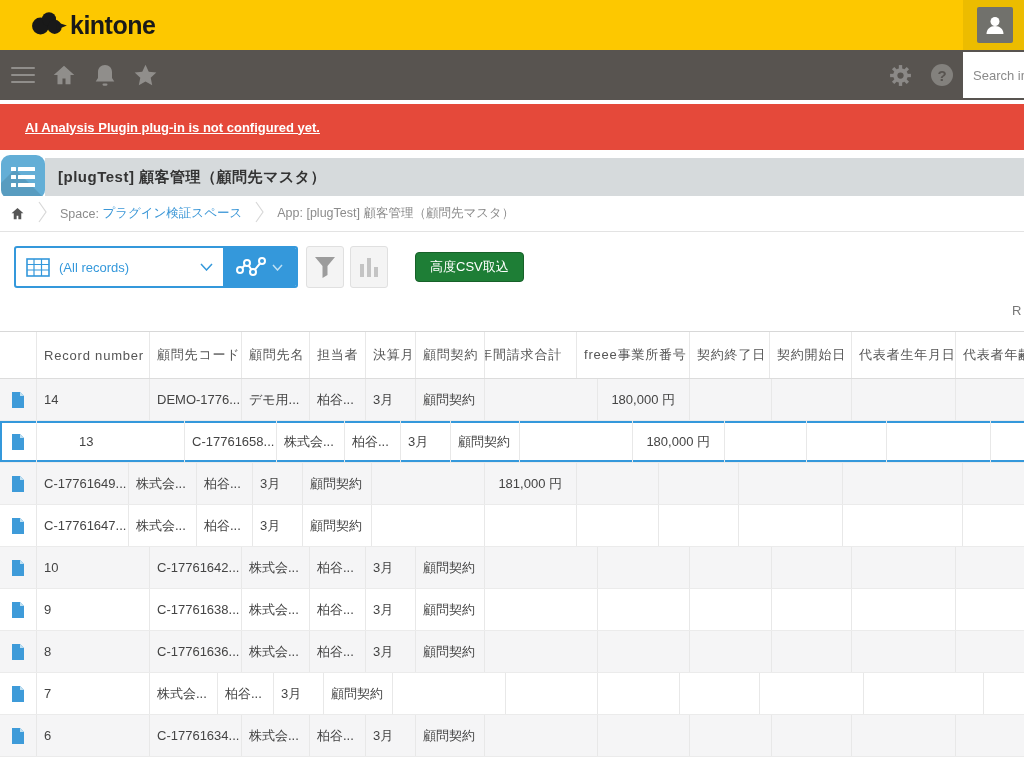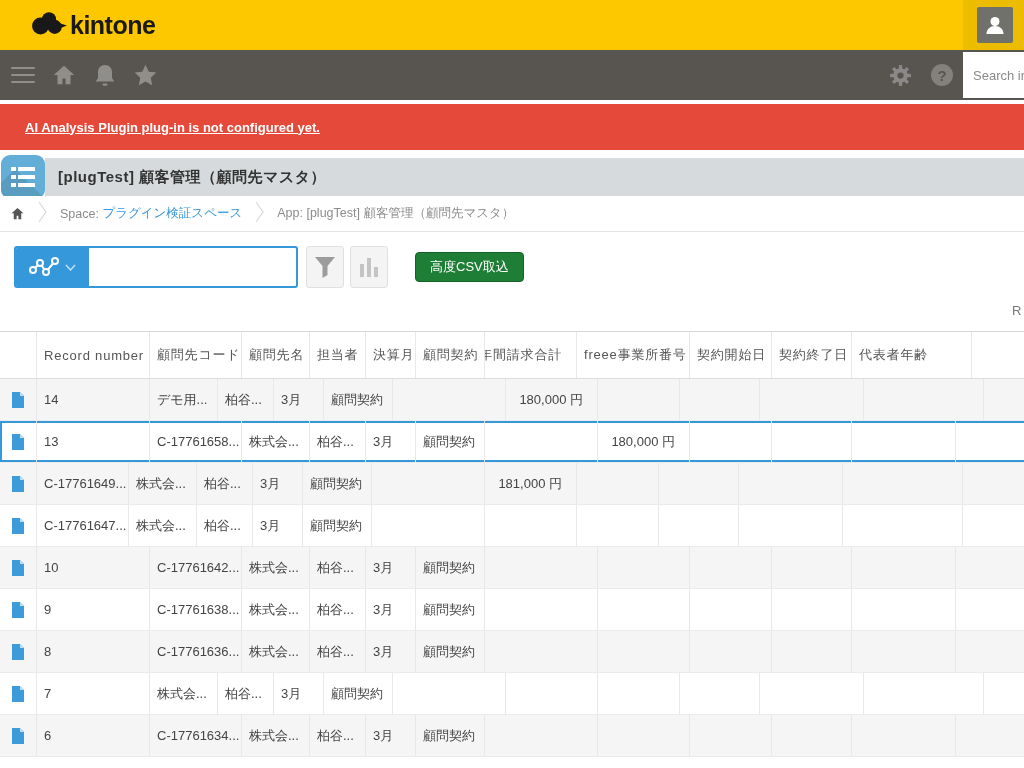--- a/index.html
+++ b/index.html
@@ -174,20 +174,35 @@
     <span class="bc-sep">
       <svg width="9" height="22" viewBox="0 0 9 22">
           <polyline points="1,1 8,11 1,21" fill="none" stroke="#d8d8d8" stroke-width="1.2"></polyline>
         </svg>
     </span>
     <span>App: [plugTest] 顧客管理（顧問先マスタ）</span>
   </div>
 
   <div class="toolbar">
     <div class="view-selector">
+      <div class="vs-white">
+        <svg class="vs-grid-icon" width="24" height="19" viewBox="0 0 24 19">
+          <rect x="1" y="1" width="22" height="17" fill="none" stroke="#3498db" stroke-width="1.6"></rect>
+          <line x1="1" y1="6.5" x2="23" y2="6.5" stroke="#3498db" stroke-width="1.2"></line>
+          <line x1="1" y1="12" x2="23" y2="12" stroke="#3498db" stroke-width="1.2"></line>
+          <line x1="8" y1="1" x2="8" y2="18" stroke="#3498db" stroke-width="1.2"></line>
+          <line x1="15.5" y1="1" x2="15.5" y2="18" stroke="#3498db" stroke-width="1.2"></line>
+        </svg>
+        <span class="vs-label">(All records)</span>
+        <span class="vs-chevron">
+          <svg width="13" height="8" viewBox="0 0 13 8">
+              <polyline points="1,1 6.5,7 12,1" fill="none" stroke="#3498db" stroke-width="1.5"></polyline>
+            </svg>
+        </span>
+      </div>
       <div class="vs-blue">
         <svg width="30" height="24" viewBox="0 0 30 24">
           <polyline points="4,15 11,8 17,17 26,6" fill="none" stroke="#fff" stroke-width="2"></polyline>
           <circle cx="4" cy="15" r="3" fill="#3498db" stroke="#fff" stroke-width="2"></circle>
           <circle cx="11" cy="8" r="3" fill="#3498db" stroke="#fff" stroke-width="2"></circle>
           <circle cx="17" cy="17" r="3" fill="#3498db" stroke="#fff" stroke-width="2"></circle>
           <circle cx="26" cy="6" r="3" fill="#3498db" stroke="#fff" stroke-width="2"></circle>
         </svg>
         <svg width="11" height="7" viewBox="0 0 11 7">
             <polyline points="1,1 5.5,6 10,1" fill="none" stroke="#bfe0f4" stroke-width="1.5"></polyline>
@@ -217,52 +232,54 @@
     <div class="thead-row">
         <div class="cell icon-cell" style="width: 37px;"></div>
         <div class="cell head-cell" style="width: 113px;">Record number</div>
         <div class="cell head-cell" style="width: 92px;">顧問先コード</div>
         <div class="cell head-cell" style="width: 68px;">顧問先名</div>
         <div class="cell head-cell" style="width: 56px;">担当者</div>
         <div class="cell head-cell" style="width: 50px;">決算月</div>
         <div class="cell head-cell" style="width: 69px;">顧問契約</div>
         <div class="cell head-cell num" style="width: 92px;">年間請求合計</div>
         <div class="cell head-cell" style="width: 113px;">freee事業所番号</div>
+        <div class="cell head-cell" style="width: 80px;">契約終了日</div>
         <div class="cell head-cell" style="width: 82px;">契約開始日</div>
-        <div class="cell head-cell" style="width: 80px;">契約終了日</div>
+        <div class="cell head-cell" style="width: 104px;">代表者生年月日</div>
         <div class="cell head-cell" style="width: 120px;">代表者年齢</div>
       </div>
     <div>
         <div class="trow shaded">
           <div class="cell icon-cell" style="width: 37px;">
             <svg width="14" height="18" viewBox="0 0 14 18">
               <path d="M1 1h8l4 4v12H1z" fill="#3e9bd9"></path>
               <path d="M9 1l4 4H9z" fill="#bfe0f2"></path>
             </svg>
           </div>
           <div class="cell" style="width: 113px;">14</div>
+          <div class="cell" style="width: 92px;">DEMO-1776...</div>
           <div class="cell" style="width: 68px;">デモ用...</div>
           <div class="cell" style="width: 56px;">柏谷...</div>
           <div class="cell" style="width: 50px;">3月</div>
           <div class="cell" style="width: 69px;">顧問契約</div>
           <div class="cell" style="width: 113px;"></div>
           <div class="cell num" style="width: 92px;">180,000 円</div>
           <div class="cell" style="width: 82px;"></div>
           <div class="cell" style="width: 80px;"></div>
           <div class="cell" style="width: 104px;"></div>
           <div class="cell" style="width: 120px;"></div>
         </div>
         <div class="trow selected">
           <div class="cell icon-cell" style="width: 37px;">
             <svg width="14" height="18" viewBox="0 0 14 18">
               <path d="M1 1h8l4 4v12H1z" fill="#3e9bd9"></path>
               <path d="M9 1l4 4H9z" fill="#bfe0f2"></path>
             </svg>
           </div>
-          <div class="cell" style="width: 113px;">13</div>
+          <div class="cell" style="width: 113px; margin-left: 35px;">13</div>
           <div class="cell" style="width: 92px; text-align: right;">C-17761658...</div>
           <div class="cell" style="width: 68px;">株式会...</div>
           <div class="cell" style="width: 56px;">柏谷...</div>
           <div class="cell" style="width: 50px;">3月</div>
           <div class="cell" style="width: 69px;">顧問契約</div>
           <div class="cell" style="width: 113px;"></div>
           <div class="cell num" style="width: 92px;">180,000 円</div>
           <div class="cell" style="width: 82px;"></div>
           <div class="cell" style="width: 80px;"></div>
           <div class="cell" style="width: 104px;"></div>

